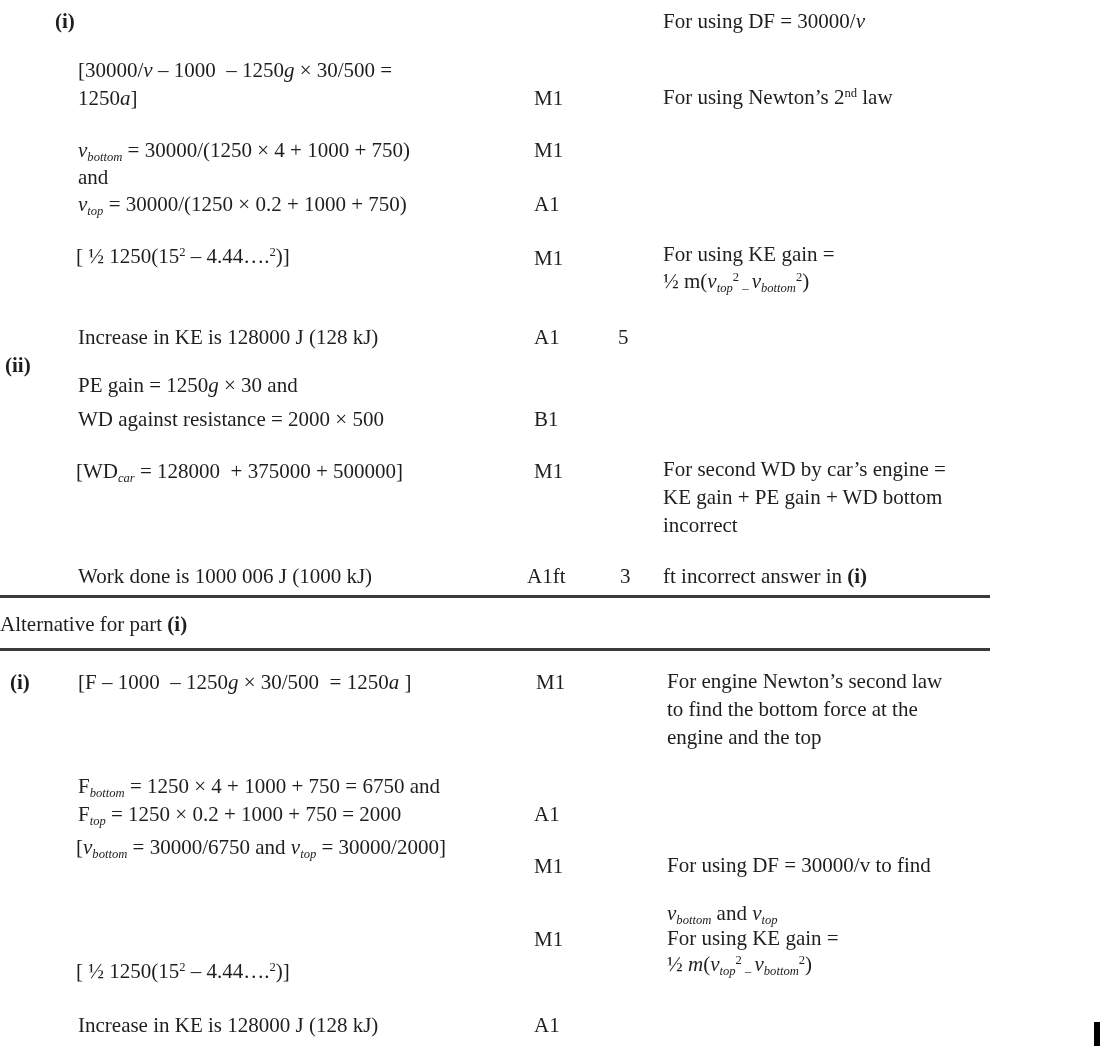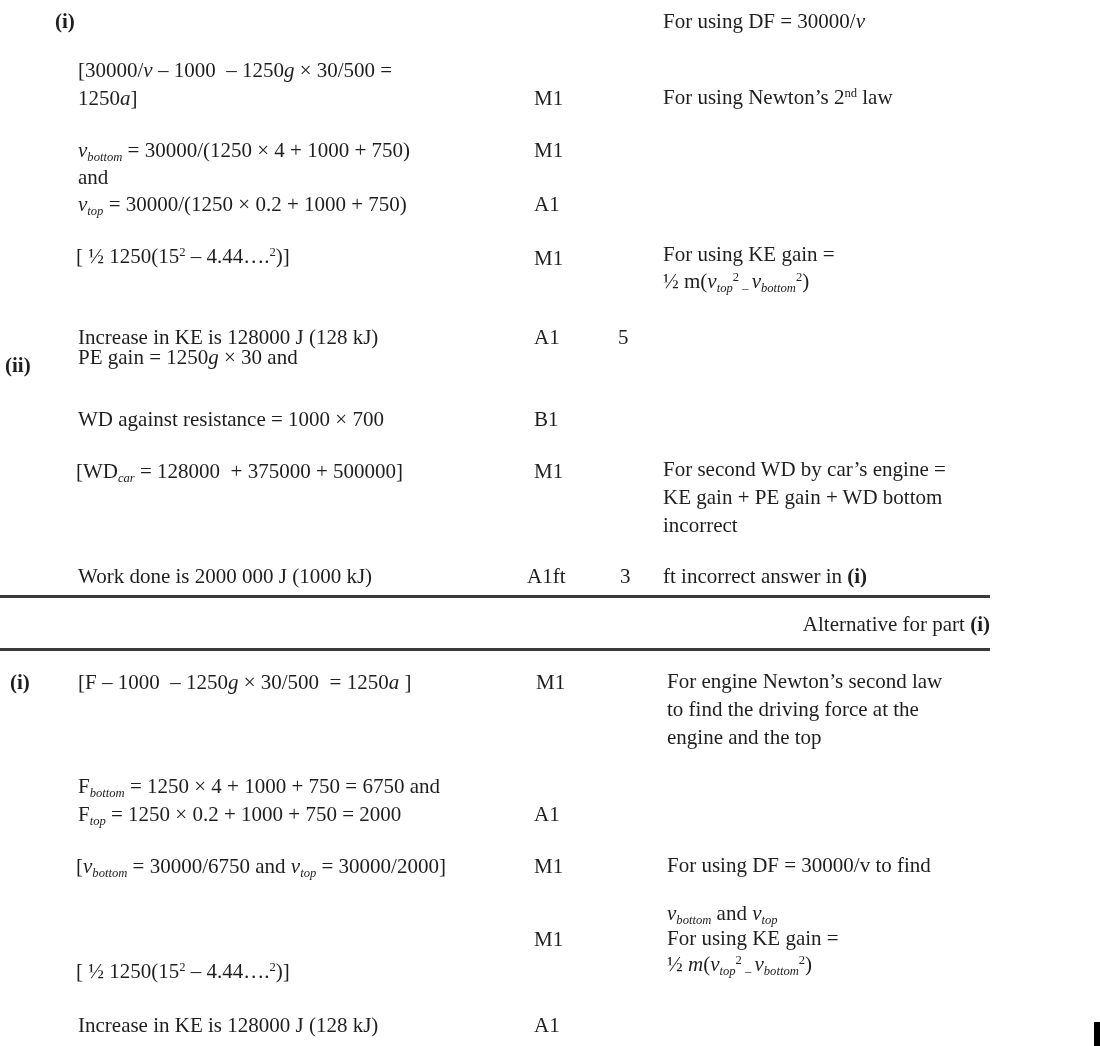--- a/index.html
+++ b/index.html
@@ -8,21 +8,21 @@
     background:#ffffff;color:#1e1e1e;
     font-family:"Liberation Serif", serif;
     font-size:21px;line-height:26px;
   }
   .t{position:absolute;white-space:nowrap;}
   .bold{font-weight:bold;}
   i{font-style:italic;}
   sub{font-size:0.6em;vertical-align:-0.28em;line-height:0;font-style:italic;}
   sup{font-size:0.6em;vertical-align:0.55em;line-height:0;}
   .rule{position:absolute;left:0;width:990px;height:3px;background:#3a3a3a;}
-  .alt-head{position:absolute;left:0;width:990px;text-align:right;white-space:nowrap;}
+  .alt-head{position:absolute;left:0;width:990px;text-align:left;white-space:nowrap;}
   .corner{position:absolute;background:#000000;}
 </style>
 </head>
 <body>
 
 <div class="t bold" style="left:55px;top:8px">(i)</div>
 <div class="t" style="left:663px;top:8px">For using DF = 30000/<i>v</i></div>
 
 <div class="t" style="left:78px;top:57px">[30000/<i>v</i> – 1000 &nbsp;– 1250<i>g</i> × 30/500 =</div>
 <div class="t" style="left:78px;top:85px">1250<i>a</i>]</div>
@@ -38,52 +38,52 @@
 <div class="t" style="left:76px;top:243px">[ ½ 1250(15<sup>2</sup> – 4.44….<sup>2</sup>)]</div>
 <div class="t" style="left:534px;top:245px">M1</div>
 <div class="t" style="left:663px;top:241px">For using KE gain =</div>
 <div class="t" style="left:663px;top:268px">½ m(<i>v</i><sub>top</sub><sup>2</sup><sub> – </sub><i>v</i><sub>bottom</sub><sup>2</sup>)</div>
 
 <div class="t" style="left:78px;top:324px">Increase in KE is 128000 J (128 kJ)</div>
 <div class="t" style="left:534px;top:324px">A1</div>
 <div class="t" style="left:618px;top:324px">5</div>
 
 <div class="t bold" style="left:5px;top:352px">(ii)</div>
-<div class="t" style="left:78px;top:344px">PE gain = 1250<i>g</i> × 30 and</div>
+<div class="t" style="left:78px;top:372px">PE gain = 1250<i>g</i> × 30 and</div>
 
-<div class="t" style="left:78px;top:406px">WD against resistance = 1000 × 700</div>
+<div class="t" style="left:78px;top:406px">WD against resistance = 2000 × 500</div>
 <div class="t" style="left:534px;top:406px">B1</div>
 
 <div class="t" style="left:76px;top:458px">[WD<sub>car</sub> = 128000 &nbsp;+ 375000 + 500000]</div>
 <div class="t" style="left:534px;top:458px">M1</div>
 <div class="t" style="left:663px;top:456px">For second WD by car’s engine =</div>
 <div class="t" style="left:663px;top:484px">KE gain + PE gain + WD bottom</div>
 <div class="t" style="left:663px;top:512px">incorrect</div>
 
-<div class="t" style="left:78px;top:563px">Work done is 2000 000 J (1000 kJ)</div>
+<div class="t" style="left:78px;top:563px">Work done is 1000 006 J (1000 kJ)</div>
 <div class="t" style="left:527px;top:563px">A1ft</div>
 <div class="t" style="left:620px;top:563px">3</div>
 <div class="t" style="left:663px;top:563px">ft incorrect answer in <b>(i)</b></div>
 
 <div class="rule" style="top:595px"></div>
 <div class="alt-head" style="top:611px">Alternative for part <b>(i)</b></div>
 <div class="rule" style="top:648px"></div>
 
 <div class="t bold" style="left:10px;top:669px">(i)</div>
 <div class="t" style="left:78px;top:669px">[F – 1000 &nbsp;– 1250<i>g</i> × 30/500 &nbsp;= 1250<i>a</i> ]</div>
 <div class="t" style="left:536px;top:669px">M1</div>
 <div class="t" style="left:667px;top:668px">For engine Newton’s second law</div>
-<div class="t" style="left:667px;top:696px">to find the driving force at the</div>
+<div class="t" style="left:667px;top:696px">to find the bottom force at the</div>
 <div class="t" style="left:667px;top:724px">engine and the top</div>
 
 <div class="t" style="left:78px;top:773px">F<sub>bottom</sub> = 1250 × 4 + 1000 + 750 = 6750 and</div>
 <div class="t" style="left:78px;top:801px">F<sub>top</sub> = 1250 × 0.2 + 1000 + 750 = 2000</div>
 <div class="t" style="left:534px;top:801px">A1</div>
 
-<div class="t" style="left:76px;top:853px">[<i>v</i><sub>bottom</sub> = 30000/6750 and <i>v</i><sub>top</sub> = 30000/2000]</div>
+<div class="t" style="left:76px;top:834px">[<i>v</i><sub>bottom</sub> = 30000/6750 and <i>v</i><sub>top</sub> = 30000/2000]</div>
 <div class="t" style="left:534px;top:853px">M1</div>
 <div class="t" style="left:667px;top:852px">For using DF = 30000/v to find</div>
 <div class="t" style="left:667px;top:900px"><i>v</i><sub>bottom</sub> and <i>v</i><sub>top</sub></div>
 
 <div class="t" style="left:534px;top:926px">M1</div>
 <div class="t" style="left:667px;top:925px">For using KE gain =</div>
 <div class="t" style="left:667px;top:951px">½ <i>m</i>(<i>v</i><sub>top</sub><sup>2</sup><sub> – </sub><i>v</i><sub>bottom</sub><sup>2</sup>)</div>
 <div class="t" style="left:76px;top:958px">[ ½ 1250(15<sup>2</sup> – 4.44….<sup>2</sup>)]</div>
 
 <div class="t" style="left:78px;top:1012px">Increase in KE is 128000 J (128 kJ)</div>

